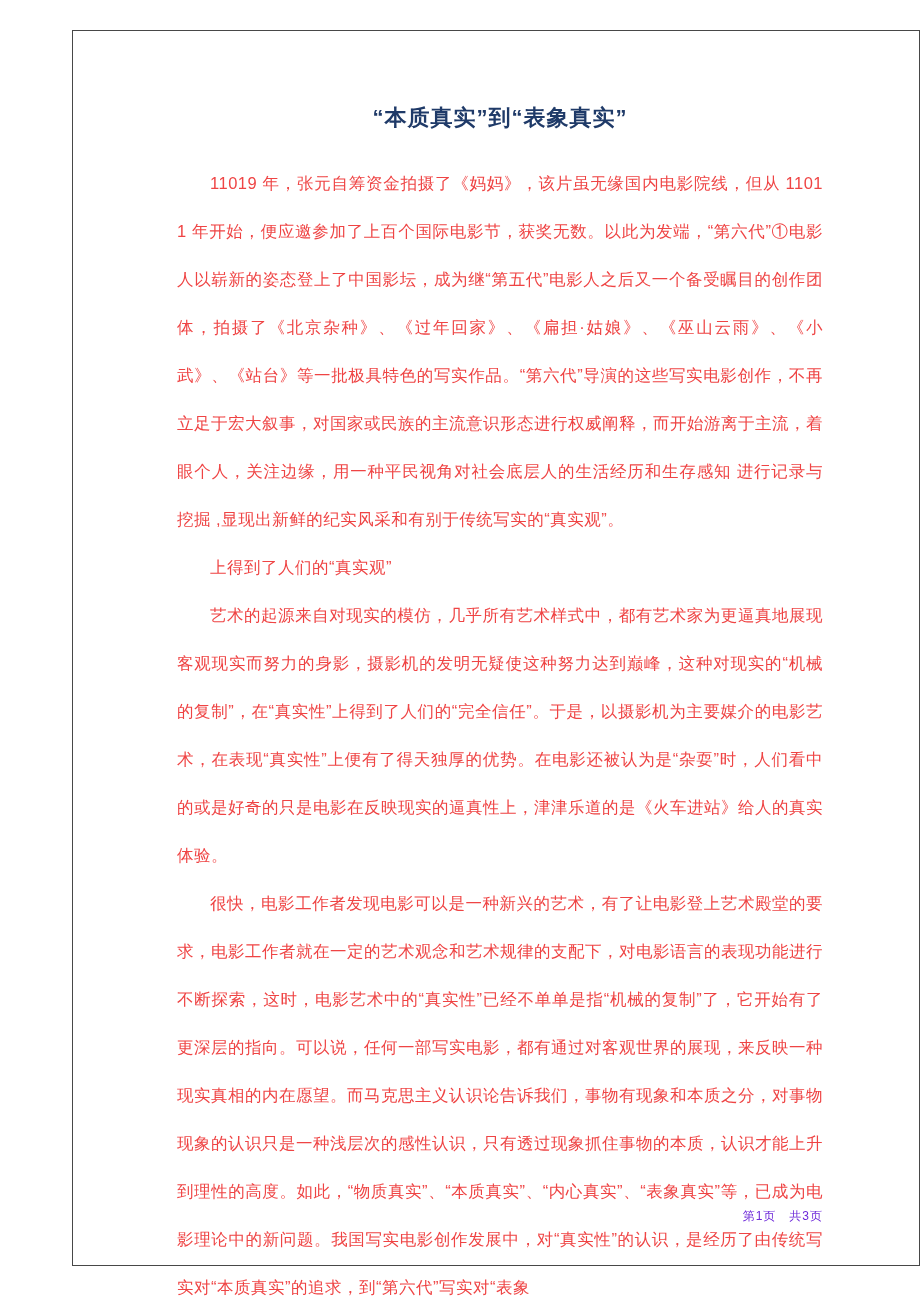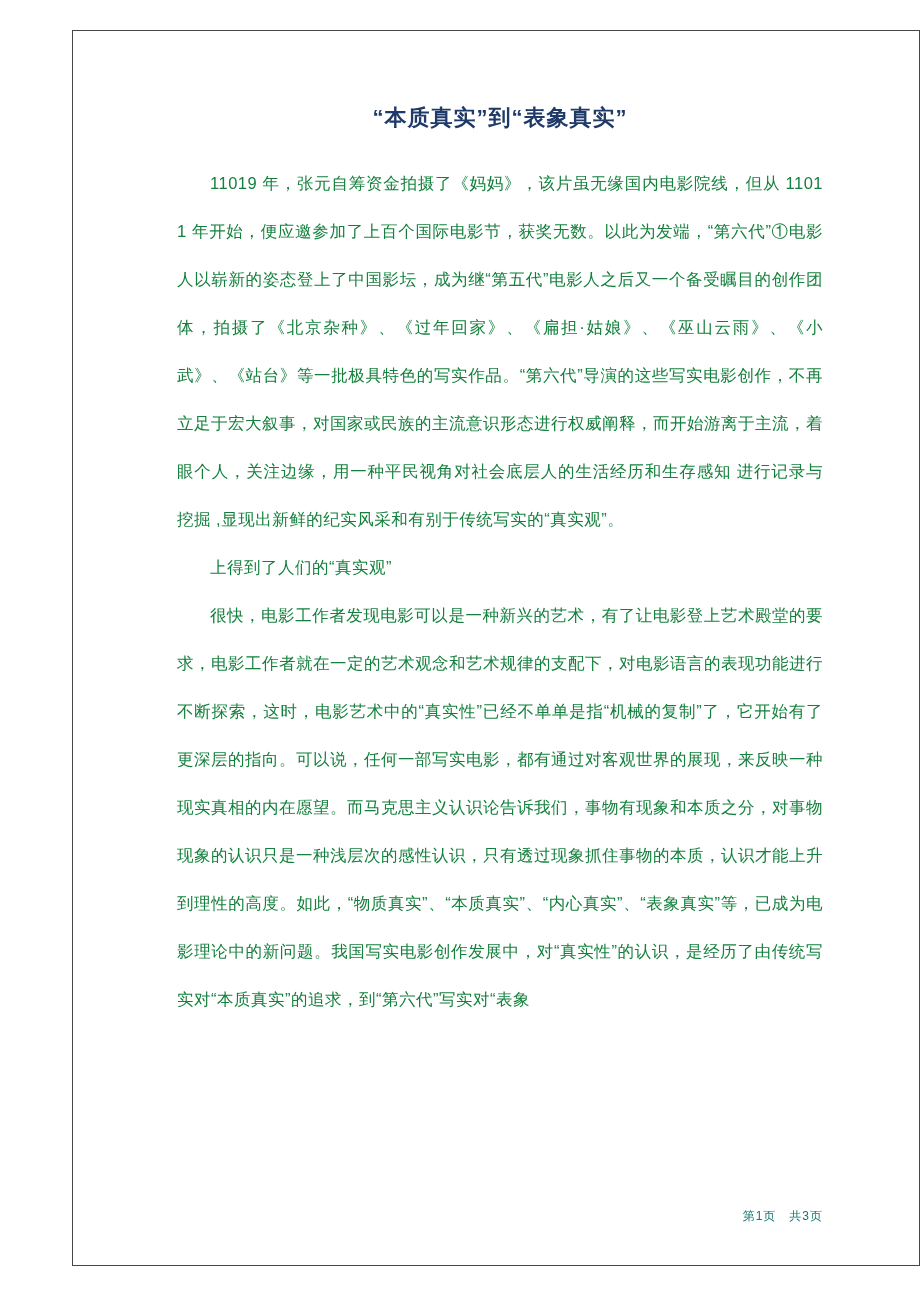--- a/index.html
+++ b/index.html
@@ -34,41 +34,42 @@
     margin: 0 0 24px 0;
     text-align: center;
     color: #1f3a68;
     font-size: 22px;
     font-weight: bold;
     letter-spacing: 1px;
     line-height: 34px;
   }
   .para {
     margin: 0;
-    color: #15803d;
+    color: #ef4444;
     font-size: 16.5px;
     line-height: 48px;
     text-align: justify;
     text-indent: 2em;
     letter-spacing: 0.5px;
     word-break: break-all;
   }
   .page-footer {
     position: absolute;
     right: 96px;
     bottom: 40px;
-    color: #0f766e;
+    color: #6d28d9;
     font-size: 12px;
     letter-spacing: 1px;
   }
 </style>
 </head>
 <body>
 
 <div class="page">
   <div class="page-border">
     <h1 class="doc-title">“本质真实”到“表象真实”</h1>
     <p class="para">11019 年，张元自筹资金拍摄了《妈妈》，该片虽无缘国内电影院线，但从 11011 年开始，便应邀参加了上百个国际电影节，获奖无数。以此为发端，“第六代”①电影人以崭新的姿态登上了中国影坛，成为继“第五代”电影人之后又一个备受瞩目的创作团体，拍摄了《北京杂种》、《过年回家》、《扁担·姑娘》、《巫山云雨》、《小武》、《站台》等一批极具特色的写实作品。“第六代”导演的这些写实电影创作，不再立足于宏大叙事，对国家或民族的主流意识形态进行权威阐释，而开始游离于主流，着眼个人，关注边缘，用一种平民视角对社会底层人的生活经历和生存感知 进行记录与挖掘 ,显现出新鲜的纪实风采和有别于传统写实的“真实观”。</p>
     <p class="para">上得到了人们的“真实观”</p>
+    <p class="para">艺术的起源来自对现实的模仿，几乎所有艺术样式中，都有艺术家为更逼真地展现客观现实而努力的身影，摄影机的发明无疑使这种努力达到巅峰，这种对现实的“机械的复制”，在“真实性”上得到了人们的“完全信任”。于是，以摄影机为主要媒介的电影艺术，在表现“真实性”上便有了得天独厚的优势。在电影还被认为是“杂耍”时，人们看中的或是好奇的只是电影在反映现实的逼真性上，津津乐道的是《火车进站》给人的真实体验。</p>
     <p class="para">很快，电影工作者发现电影可以是一种新兴的艺术，有了让电影登上艺术殿堂的要求，电影工作者就在一定的艺术观念和艺术规律的支配下，对电影语言的表现功能进行不断探索，这时，电影艺术中的“真实性”已经不单单是指“机械的复制”了，它开始有了更深层的指向。可以说，任何一部写实电影，都有通过对客观世界的展现，来反映一种现实真相的内在愿望。而马克思主义认识论告诉我们，事物有现象和本质之分，对事物现象的认识只是一种浅层次的感性认识，只有透过现象抓住事物的本质，认识才能上升到理性的高度。如此，“物质真实”、“本质真实”、“内心真实”、“表象真实”等，已成为电影理论中的新问题。我国写实电影创作发展中，对“真实性”的认识，是经历了由传统写实对“本质真实”的追求，到“第六代”写实对“表象</p>
     <div class="page-footer">第1页　共3页</div>
   </div>
 </div>
 
 </body></html>

